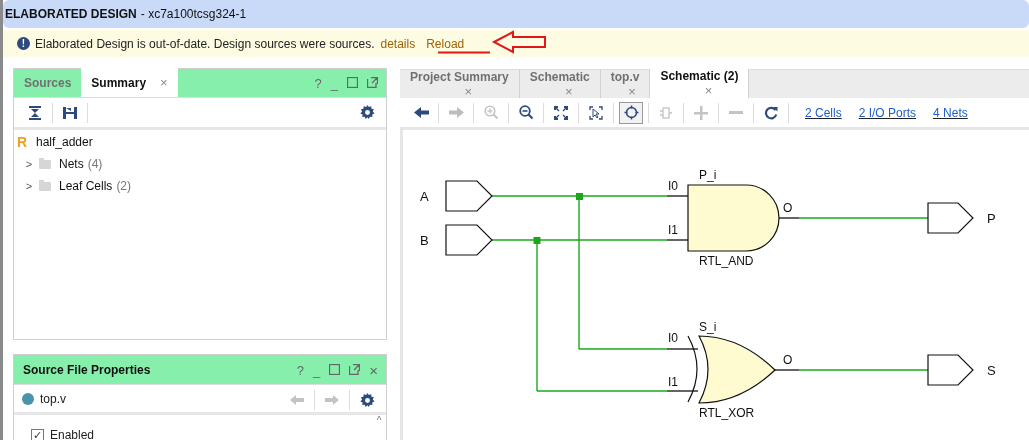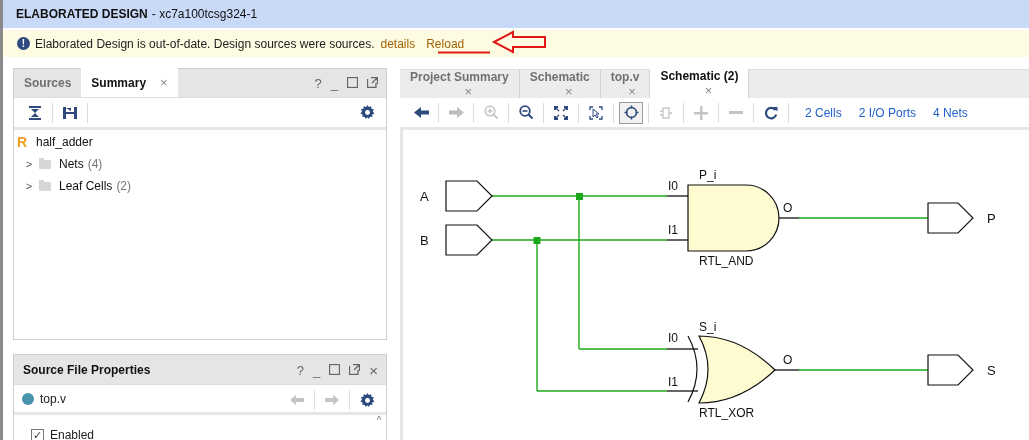--- a/index.html
+++ b/index.html
@@ -1,27 +1,27 @@
 <!DOCTYPE html>
 <html><head>
 <meta charset="utf-8">
 <style>
   * { box-sizing: border-box; margin: 0; padding: 0; }
   html, body { width: 1029px; height: 440px; overflow: hidden; background: #ffffff; font-family: "Liberation Sans", sans-serif; font-size: 12px; color: #222; }
   .root { position: relative; width: 1029px; height: 440px; background: #fff; }
   .left-edge { position: absolute; left: 0; top: 0; width: 3px; height: 440px; background: #8a8a8a; }
-  .title-bar { position: absolute; left: 3px; top: 0; width: 1026px; height: 28px; background: #c8daf7; display: flex; align-items: center; padding-left: 13px; font-size: 12px; color: #111; }
+  .title-bar { position: absolute; left: 3px; top: 0; width: 1026px; height: 28px; background: #c8daf7; display: flex; align-items: center; padding-left: 2px; font-size: 12px; color: #111; border-radius: 6px; }
   .title-bar b { font-weight: bold; margin-right: 4px; }
   .banner { position: absolute; left: 3px; top: 30px; width: 1026px; height: 27px; background: #fdfbe1; display: flex; align-items: center; padding-left: 14px; font-size: 12px; color: #222; }
   .banner .info-icon { width: 13px; height: 13px; border-radius: 50%; background: #2e4a7d; color: #fff; font-size: 10px; font-weight: bold; display: flex; align-items: center; justify-content: center; margin-right: 5px; }
   .banner .link { color: #a16207; margin-left: 6px; cursor: pointer; }
   .banner .reload { margin-left: 11px; }
   .annot { position: absolute; left: 0; top: 0; pointer-events: none; }
   .panel { position: absolute; background: #fff; border: 1px solid #cfcfcf; }
-  .panel-header { height: 29px; background: #e5e5e5; display: flex; align-items: flex-end; position: relative; border-bottom: 1px solid #ddd; }
+  .panel-header { height: 29px; background: #86efac; display: flex; align-items: flex-end; position: relative; border-bottom: 1px solid #ddd; }
   .ptab { height: 28px; padding: 0 10px; display: flex; align-items: center; font-weight: bold; color: #707070; font-size: 12px; white-space: nowrap; cursor: pointer; }
   .ptab.active { background: #fff; color: #111; height: 29px; }
   .ptab .x { color: #888; font-weight: normal; margin-left: 14px; font-size: 13px; }
   .win-ctrls { position: absolute; right: 8px; top: 0; height: 28px; display: flex; align-items: center; gap: 9px; color: #666; font-size: 13px; }
   .win-ctrls span { cursor: pointer; }
   .toolbar { height: 30px; display: flex; align-items: center; padding-left: 6px; border-bottom: 3px solid #e6e6e6; position: relative; background: #fff; }
   .tbtn { width: 30px; height: 24px; display: flex; align-items: center; justify-content: center; cursor: pointer; }
   .tsep { width: 1px; height: 20px; background: #dcdcdc; margin: 0 2px; }
   .tbtn.toggled { border: 1px solid #9a9a9a; background: #f2f2f2; width: 24px; height: 22px; margin: 0 3px; }
   .tree-row { height: 22px; display: flex; align-items: center; font-size: 12px; color: #111; }
@@ -188,21 +188,21 @@
     <div class="ptab">
       <span>top.v</span>
       <span class="x" style="margin-left:14px;">×</span>
     </div>
     <div class="ptab active">
       <span>Schematic (2)</span>
       <span class="x">×</span>
     </div>
   </div>
 
-  <div class="sch-toolbar toolbar" style="padding-left:6px;">
+  <div class="sch-toolbar toolbar" style="padding-left:6px;text-decoration:underline;">
     <div class="tbtn">
         <svg width="15" height="11">
           <polygon points="0,5.5 7,0 7,3.5 15,3.5 15,7.5 7,7.5 7,11" fill="#2e4a7d"></polygon>
         </svg>
       </div>
     <div class="tsep"></div>
     <div class="tbtn">
         <svg width="15" height="11">
           <polygon points="15,5.5 8,0 8,3.5 0,3.5 0,7.5 8,7.5 8,11" fill="#bdbdbd"></polygon>
         </svg>

